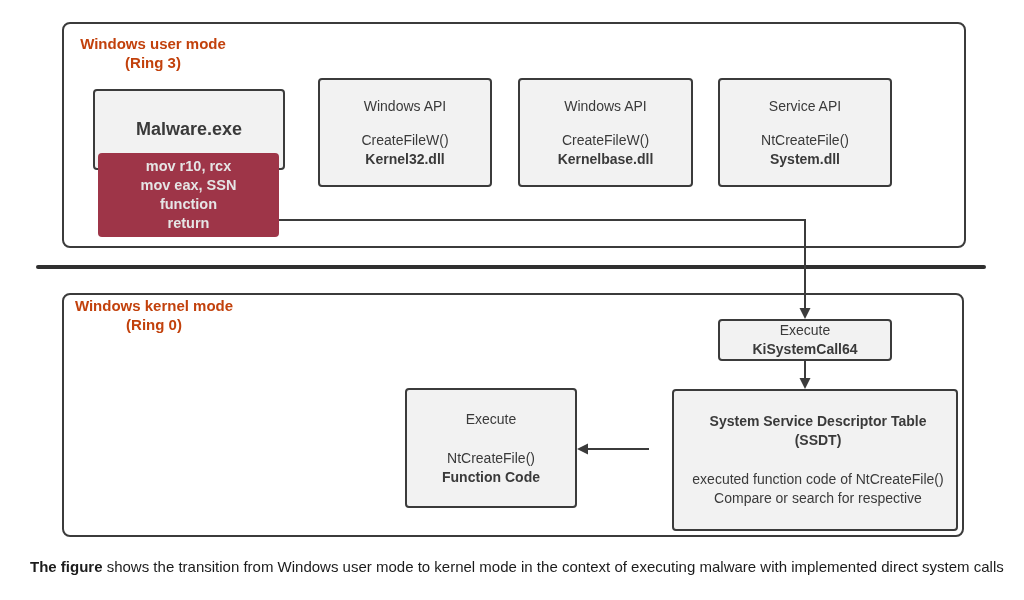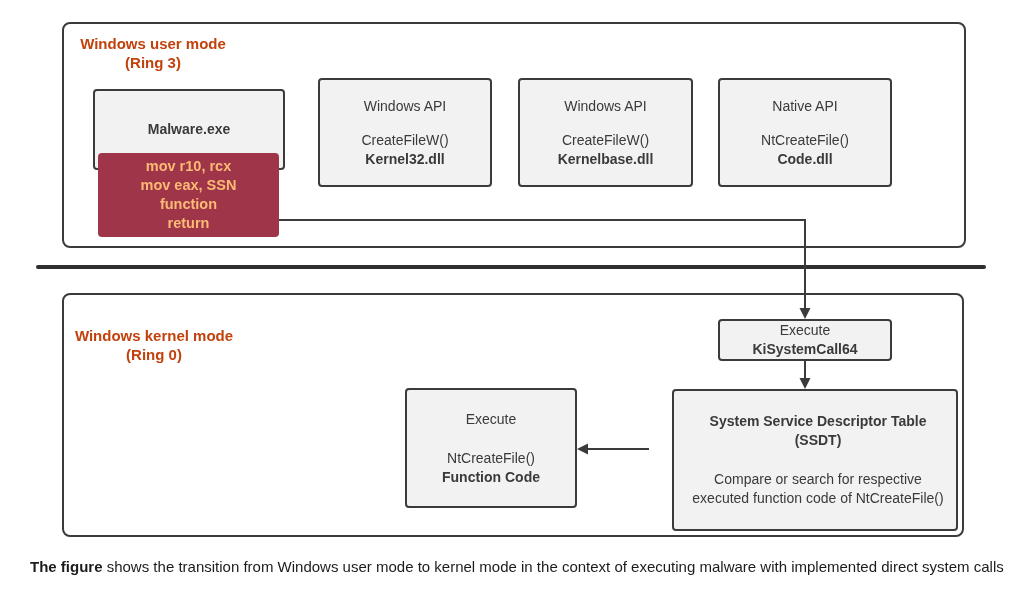--- a/index.html
+++ b/index.html
@@ -19,21 +19,21 @@
     position:absolute; background:#f2f2f2; border:2px solid #3b3b3b; border-radius:4px;
     display:flex; flex-direction:column; align-items:center; justify-content:center;
     text-align:center; font-size:14px; color:#3a3a3a; line-height:19px; z-index:1;
     box-sizing:border-box;
   }
   .node span { display:block; white-space:nowrap; }
   .b { font-weight:700; }
   .gap15 { height:15px; }
   .gap20 { height:20px; }
   .syscall {
-    position:absolute; background:#9e3548; border-radius:4px; color:#fdba74;
+    position:absolute; background:#9e3548; border-radius:4px; color:#e5e5e5;
     font-weight:700; font-size:14.5px; line-height:19px;
     display:flex; flex-direction:column; justify-content:center; align-items:center;
     text-align:center; z-index:3; box-sizing:border-box;
   }
   .syscall span { display:block; }
   svg.arrows { position:absolute; left:0; top:0; z-index:2; pointer-events:none; }
   .divider {
     position:absolute; left:36px; top:265px; width:950px; height:4px;
     background:#2f2f2f; border-radius:2px;
   }
@@ -48,21 +48,21 @@
 
 <div class="canvas">
 
   <div class="container" style="left:62px; top:22px; width:900px; height:222px;"></div>
 
   <div class="mode-label" style="left:74px; top:34px; width:158px;">
     <span>Windows user mode</span>
     <span>(Ring 3)</span>
   </div>
 
-  <div class="node" style="left:93px; top:89px; width:192px; height:81px; font-size:14px;">
+  <div class="node" style="left:93px; top:89px; width:192px; height:81px; font-size:18px;">
     <span class="b">Malware.exe</span>
   </div>
 
   <div class="syscall" style="left:98px; top:153px; width:181px; height:84px;">
     <span>mov r10, rcx</span>
     <span>mov eax, SSN</span>
     <span>function</span>
     <span>return</span>
   </div>
 
@@ -74,46 +74,46 @@
   </div>
 
   <div class="node" style="left:518px; top:78px; width:175px; height:109px;">
     <span>Windows API</span>
     <div class="gap15"></div>
     <span>CreateFileW()</span>
     <span class="b">Kernelbase.dll</span>
   </div>
 
   <div class="node" style="left:718px; top:78px; width:174px; height:109px;">
-    <span>Native API</span>
+    <span>Service API</span>
     <div class="gap15"></div>
     <span>NtCreateFile()</span>
-    <span class="b">Code.dll</span>
+    <span class="b">System.dll</span>
   </div>
 
   <div class="divider"></div>
 
   <div class="container" style="left:62px; top:293px; width:898px; height:240px;"></div>
 
-  <div class="mode-label" style="left:74px; top:326px; width:160px;">
+  <div class="mode-label" style="left:74px; top:296px; width:160px;">
     <span>Windows kernel mode</span>
     <span>(Ring 0)</span>
   </div>
 
   <div class="node" style="left:718px; top:319px; width:174px; height:42px;">
     <span>Execute</span>
     <span class="b">KiSystemCall64</span>
   </div>
 
   <div class="node" style="left:672px; top:389px; width:286px; height:142px;padding-left:6px;">
     <span class="b">System Service Descriptor Table</span>
     <span class="b">(SSDT)</span>
     <div class="gap20"></div>
+    <span>executed function code of NtCreateFile()</span>
     <span>Compare or search for respective</span>
-    <span>executed function code of NtCreateFile()</span>
   </div>
 
   <div class="node" style="left:405px; top:388px; width:172px; height:120px;">
     <span>Execute</span>
     <div class="gap20"></div>
     <span>NtCreateFile()</span>
     <span class="b">Function Code</span>
   </div>
 
   <svg class="arrows" width="1024" height="600" viewBox="0 0 1024 600">

